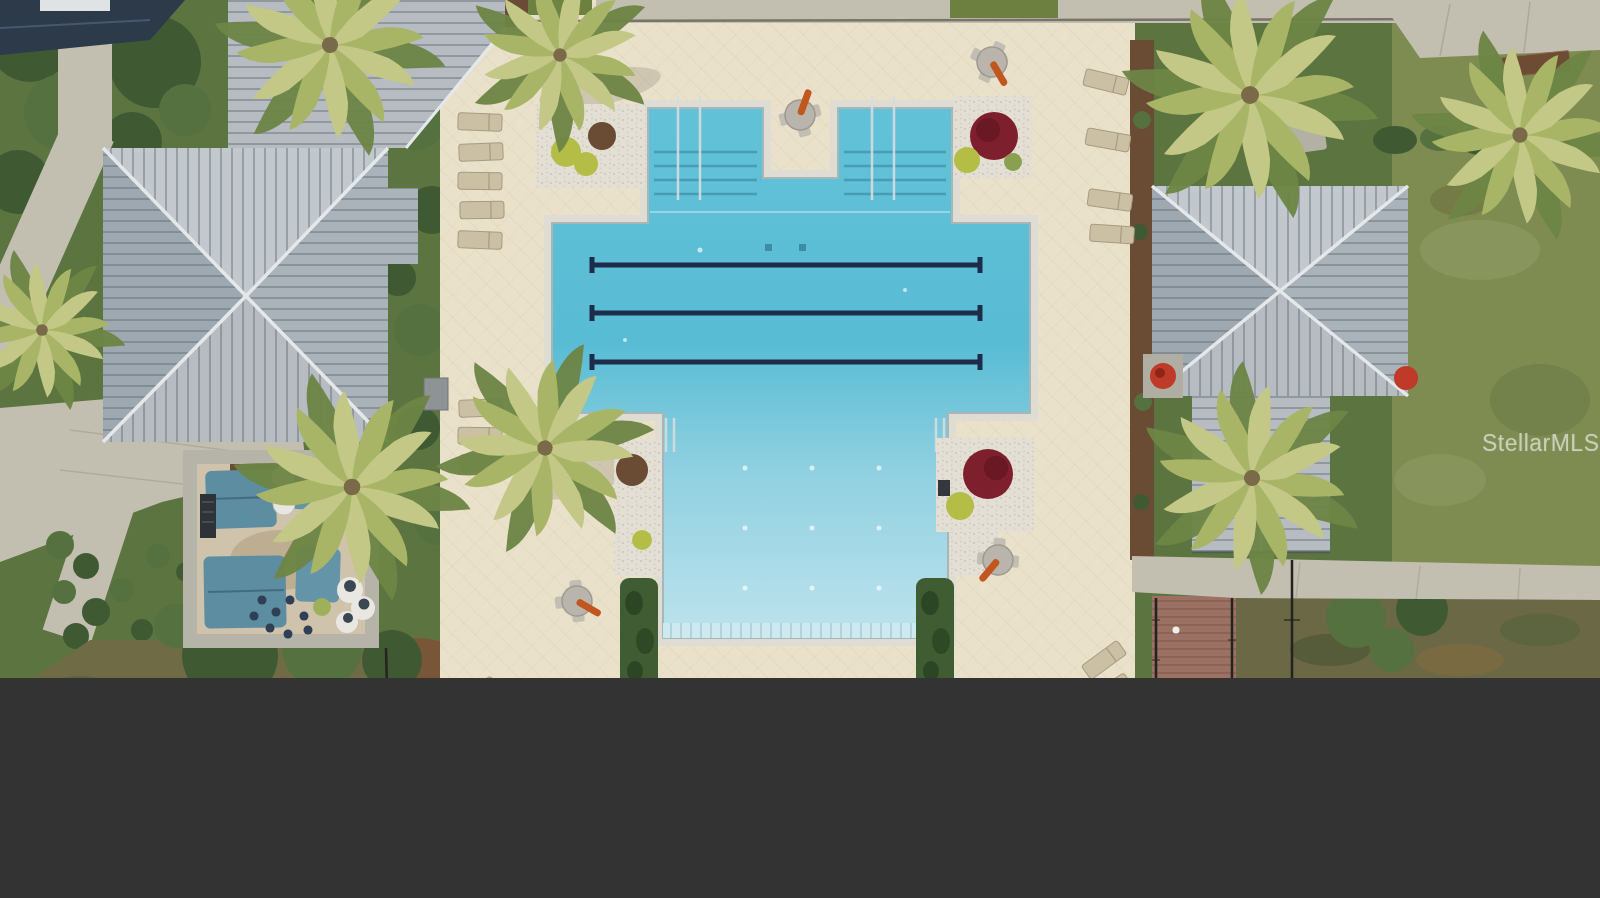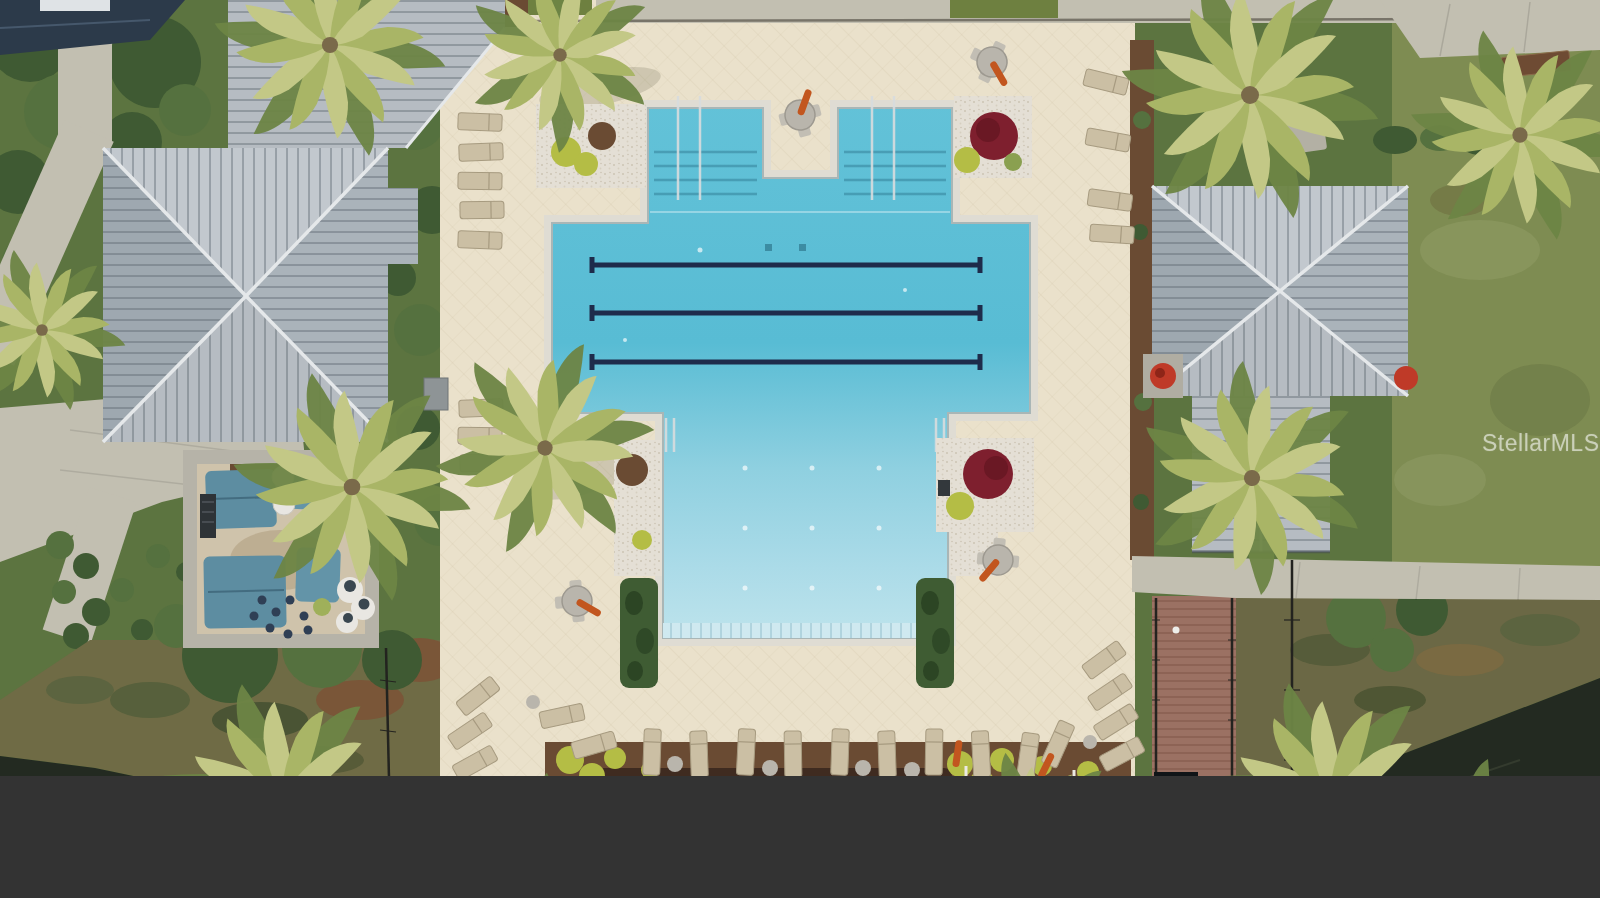--- a/index.html
+++ b/index.html
@@ -1,16 +1,16 @@
 <!DOCTYPE html>
 <html style="--deck: #eae1cb; --walk: #c2bfb1; --pond: #232a21; --mulch: #6a4b33; --boardwalk: #9b7163; --chair: #cbbfa4; --table: #b9b5ac; --umbrella: #c2561f; --pot: #bf3a28; --hedge: #3f5c33; --gravel: #e4dfd5; --chartreuse: #b4bd45; --burgundy: #7e1f2e; --sand: #cfc3ab; --canopy_blue: #5d8da1; --roof_a: #c2c8ce; --roof_b: #aab3ba; --roof_c: #b6bcc2; --roof_d: #9ea8b0; --ridge: #e5e8ea; --grass: #7e8c52; --veg: #5c7440; --canopy: #3f5a33; --canopy2: #55713f; --palm0: #6d8545; --palm1: #a9b566; --palm2: #c3c886; --lane: #1e2c4b; --fence: #23231f; --pool_water: #58bcd4; --pool_shallow: #bfe4ec; --coping: #dfdcd3;"><head>
 <meta charset="utf-8">
 <style>
   html,body{margin:0;padding:0;background:#333;}
-  .scene{position:relative;width:1600px;height:776px;overflow:hidden;
+  .scene{position:relative;width:1600px;height:678px;overflow:hidden;
          background:var(--veg,#5c7440);font-family:"Liberation Sans",sans-serif;}
   .scene svg{position:absolute;left:0;top:0;}
   .watermark{position:absolute;left:1482px;top:430px;width:130px;height:34px;
              overflow:hidden;color:rgba(255,255,255,0.55);font-size:23px;
              letter-spacing:0.5px;font-weight:400;white-space:nowrap;
              text-shadow:0 0 2px rgba(255,255,255,0.15);pointer-events:none;}
   
   .f-deck{fill:var(--deck,#eae1cb)} .f-walk{fill:var(--walk,#c2bfb1)}
   .f-pond{fill:var(--pond,#232a21)} .f-mulch{fill:var(--mulch,#6a4b33)}
   .f-board{fill:var(--boardwalk,#9b7163)} .f-chair{fill:var(--chair,#cbbfa4)}

